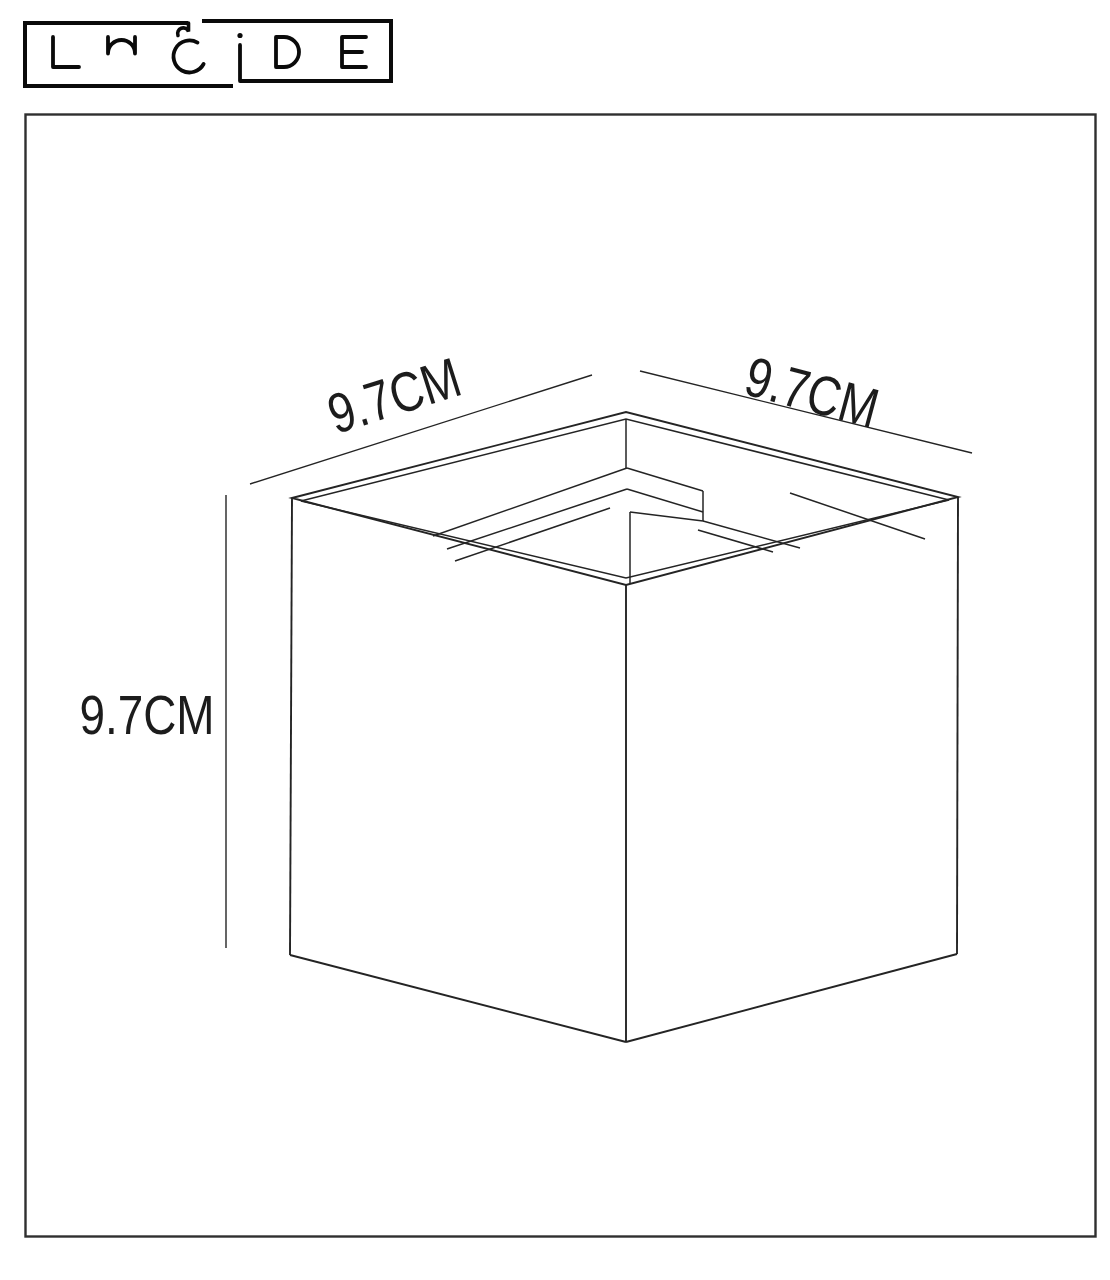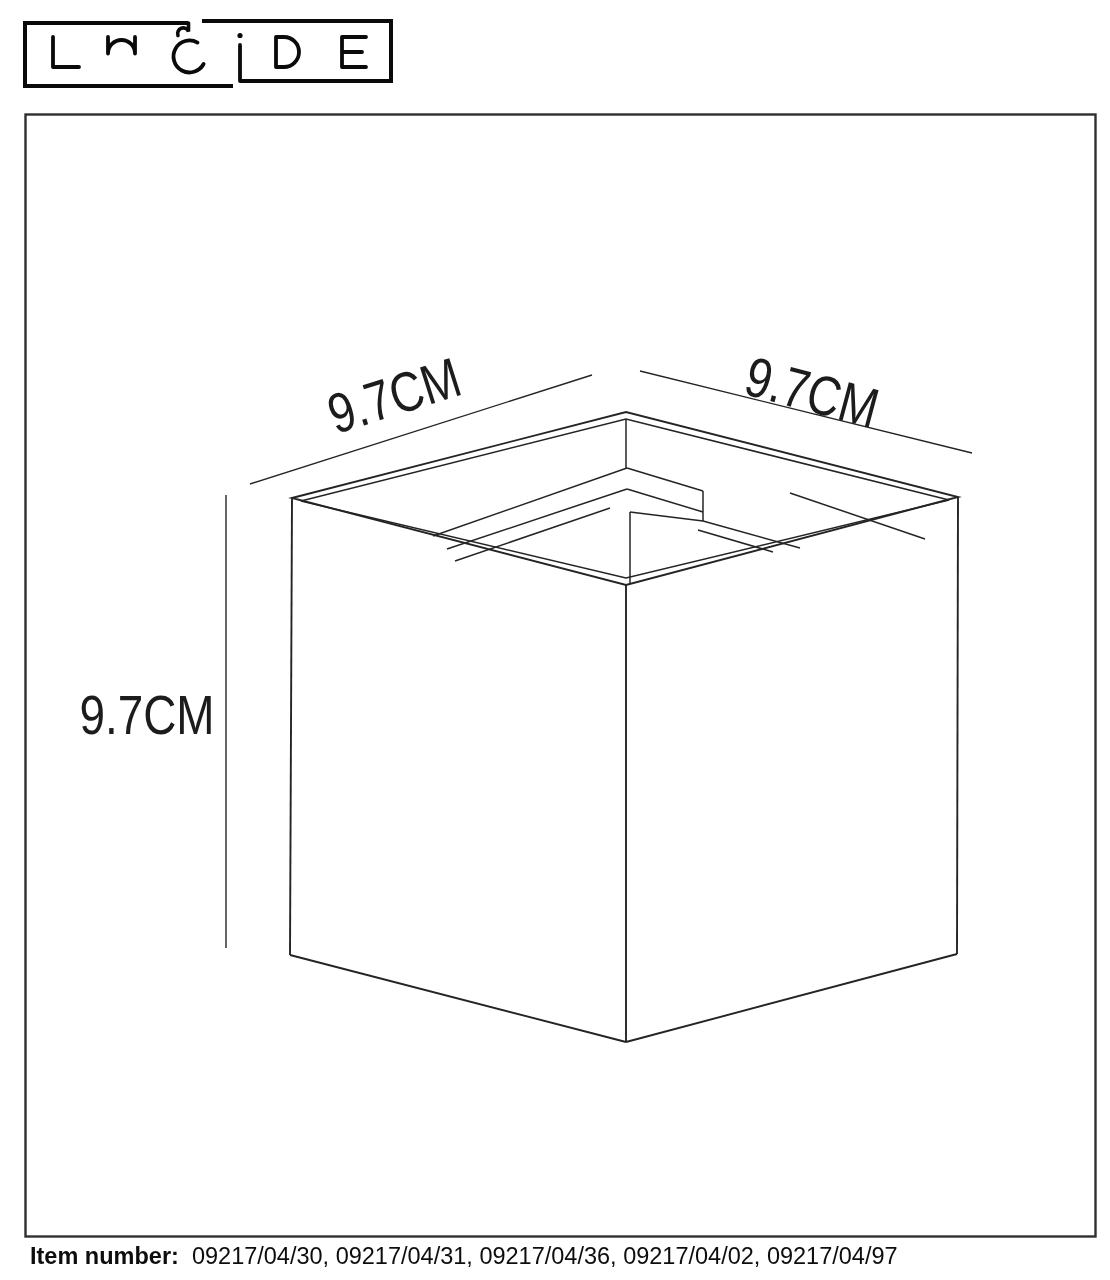--- a/index.html
+++ b/index.html
@@ -79,18 +79,14 @@
       <path d="M226,495 L226,948"></path>
     </g>
 
     <text class="dim-text" text-anchor="middle" transform="translate(400,414) rotate(-17.5) scale(0.82,1)">9.7CM</text>
 
     <text class="dim-text" text-anchor="middle" transform="translate(807,411) rotate(15) scale(0.82,1)">9.7CM</text>
 
     <text class="dim-text" text-anchor="middle" transform="translate(147,734) scale(0.82,1)">9.7CM</text>
   </svg>
 
-  <div class="footer">
-    <b>Item number:</b>&nbsp;
-    <span>09217/04/30, 09217/04/31, 09217/04/36, 09217/04/02, 09217/04/97</span>
-  </div>
 
 </div>
 
 </body></html>

